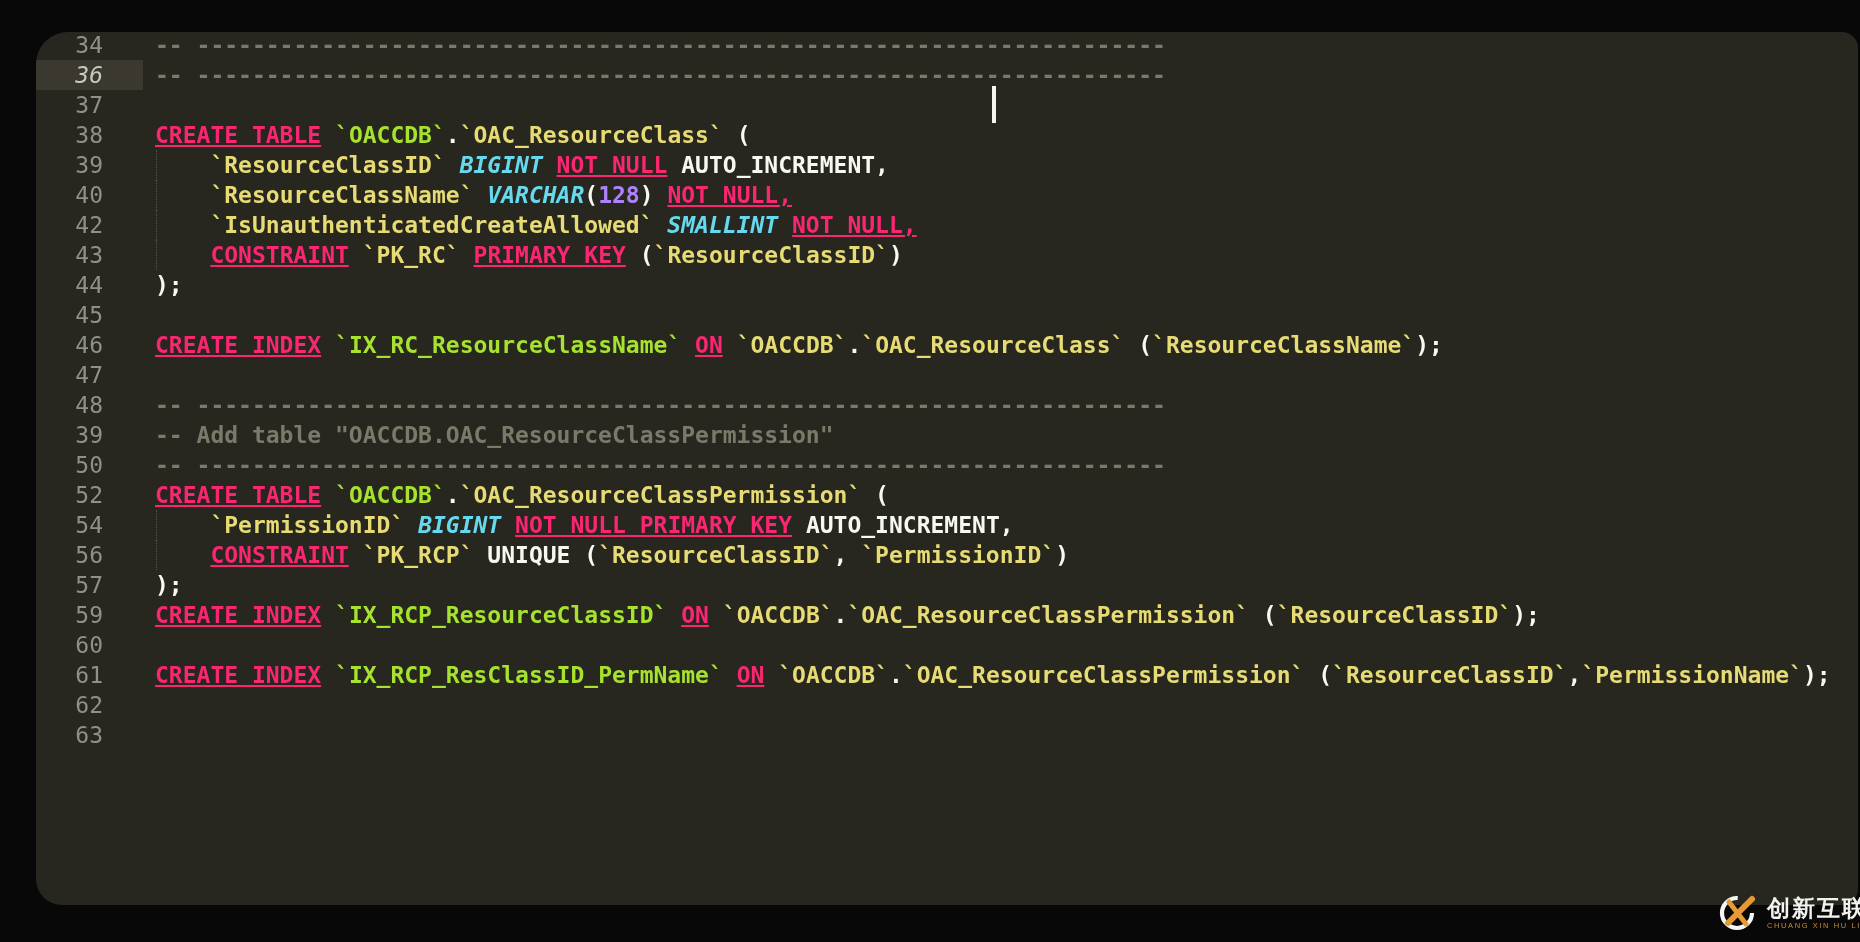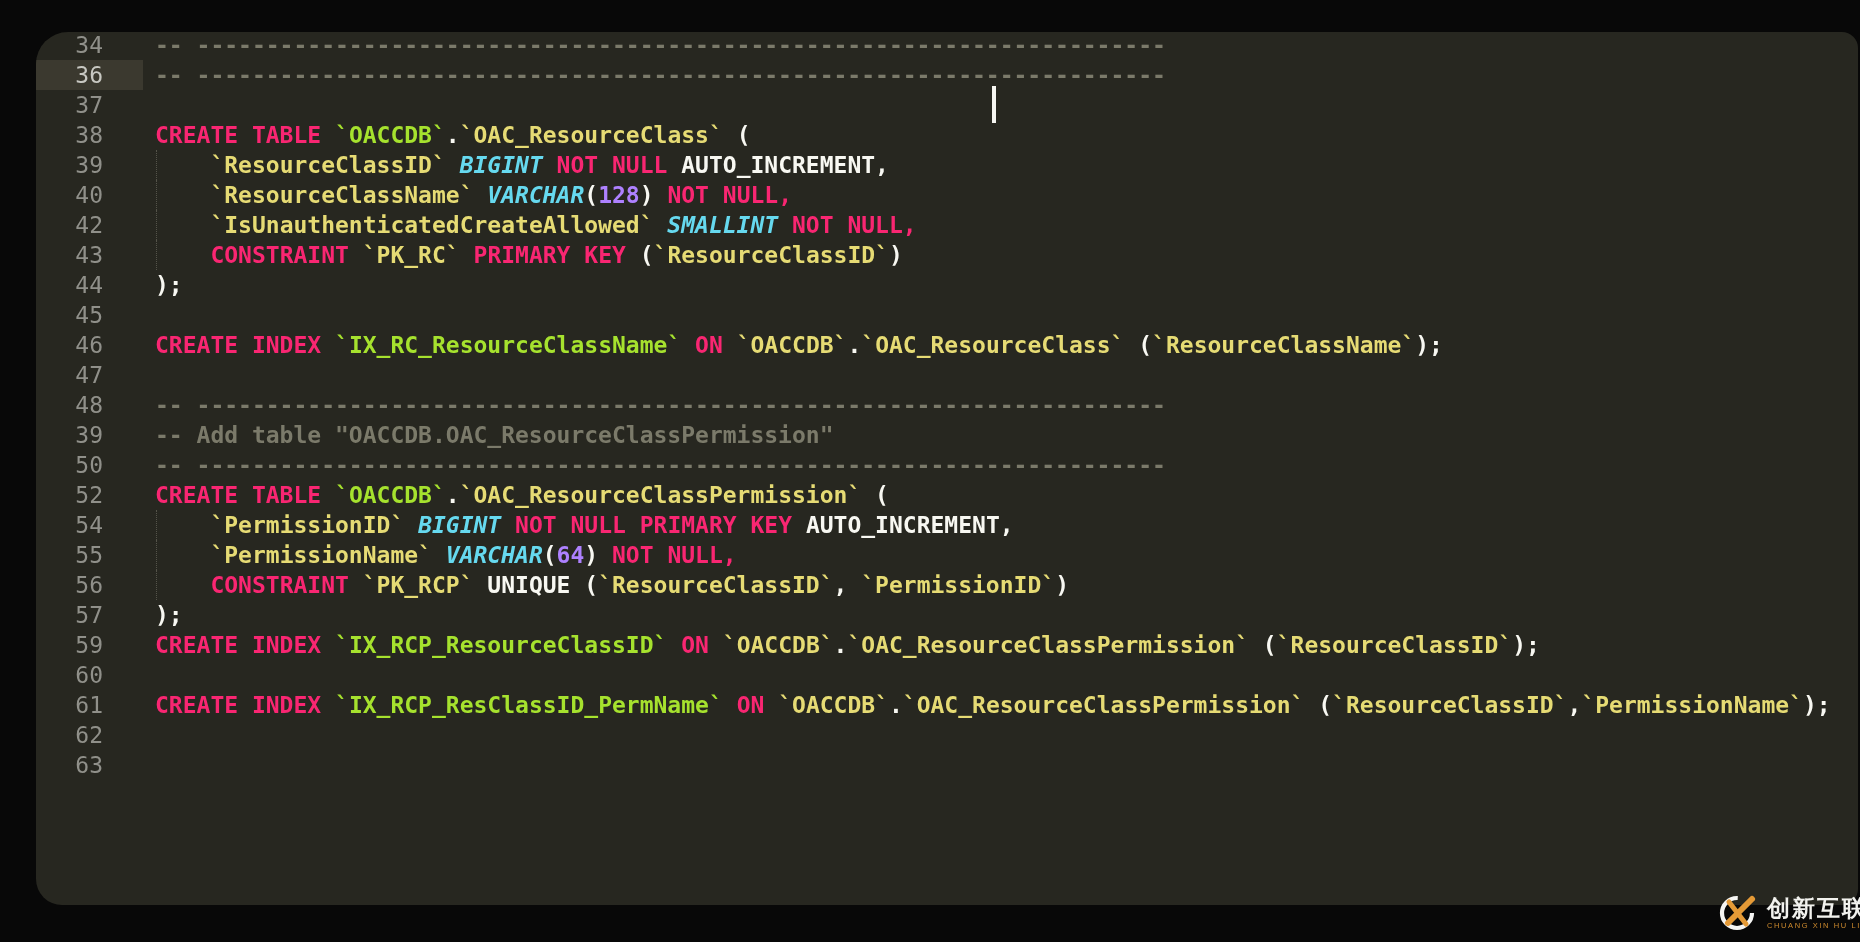--- a/index.html
+++ b/index.html
@@ -32,34 +32,35 @@
     width:107px;
     box-sizing:border-box;
     padding-right:40px;
     text-align:right;
     color:var(--lnum,#90908a);
     font-weight:normal;
   }
   .gutter.hl{
     background:var(--lnhl,#3b392f);
     color:var(--lnumhl,#c8c8c2);
+    font-style:italic;
   }
   .code{
     flex:1;
     position:relative;
     padding-left:12px;
     font-weight:bold;
   }
   .code.guide::before{
     content:"";
     position:absolute;
     left:13px;top:0;bottom:0;
     border-left:1px dotted #55544a;
   }
-  .kw{color:var(--kw,#f92672);}
+  .kw{color:var(--kw,#f92672);text-decoration:underline;}
   .ent{color:var(--ent,#a6e22e);}
   .str{color:var(--str,#e6db74);}
   .typ{color:var(--typ,#66d9ef);font-style:italic;}
   .num{color:var(--num,#ae81ff);}
   .fg{color:var(--fg,#f8f8f2);}
   .com{color:var(--com,#7b7a6a);}
   .caret{
     position:absolute;
     left:956px;top:54px;
     width:4px;height:37px;
@@ -106,21 +107,20 @@
       <div class="row"><div class="gutter">43</div><div class="code guide"><span class="fg">    </span><span class="kw">CONSTRAINT</span><span class="fg"> </span><span class="str">`PK_RC`</span><span class="fg"> </span><span class="kw">PRIMARY KEY</span><span class="fg"> (</span><span class="str">`ResourceClassID`</span><span class="fg">)</span></div></div>
       <div class="row"><div class="gutter">44</div><div class="code"><span class="fg">);</span></div></div>
       <div class="row"><div class="gutter">45</div><div class="code"></div></div>
       <div class="row"><div class="gutter">46</div><div class="code"><span class="kw">CREATE INDEX</span><span class="fg"> </span><span class="ent">`IX_RC_ResourceClassName`</span><span class="fg"> </span><span class="kw">ON</span><span class="fg"> </span><span class="str">`OACCDB`</span><span class="fg">.</span><span class="str">`OAC_ResourceClass`</span><span class="fg"> (</span><span class="str">`ResourceClassName`</span><span class="fg">);</span></div></div>
       <div class="row"><div class="gutter">47</div><div class="code"></div></div>
       <div class="row"><div class="gutter">48</div><div class="code"><span class="com">-- ----------------------------------------------------------------------</span></div></div>
       <div class="row"><div class="gutter">39</div><div class="code"><span class="com">-- Add table "OACCDB.OAC_ResourceClassPermission"</span></div></div>
       <div class="row"><div class="gutter">50</div><div class="code"><span class="com">-- ----------------------------------------------------------------------</span></div></div>
       <div class="row"><div class="gutter">52</div><div class="code"><span class="kw">CREATE TABLE</span><span class="fg"> </span><span class="ent">`OACCDB`</span><span class="fg">.</span><span class="str">`OAC_ResourceClassPermission`</span><span class="fg"> (</span></div></div>
       <div class="row"><div class="gutter">54</div><div class="code guide"><span class="fg">    </span><span class="str">`PermissionID`</span><span class="fg"> </span><span class="typ">BIGINT</span><span class="fg"> </span><span class="kw">NOT NULL PRIMARY KEY</span><span class="fg"> AUTO_INCREMENT,</span></div></div>
-      <div class="row"><div class="gutter">55</div><div class="code guide"><span class="fg">    </span><span class="str">`PermissionName`</span><span class="fg"> </span><span class="typ">VARCHAR</span><span class="fg">(</span><span class="num">64</span><span class="fg">) </span><span class="kw">NOT NULL,</span></div></div>
       <div class="row"><div class="gutter">56</div><div class="code guide"><span class="fg">    </span><span class="kw">CONSTRAINT</span><span class="fg"> </span><span class="str">`PK_RCP`</span><span class="fg"> UNIQUE (</span><span class="str">`ResourceClassID`</span><span class="fg">, </span><span class="str">`PermissionID`</span><span class="fg">)</span></div></div>
       <div class="row"><div class="gutter">57</div><div class="code"><span class="fg">);</span></div></div>
       <div class="row"><div class="gutter">59</div><div class="code"><span class="kw">CREATE INDEX</span><span class="fg"> </span><span class="ent">`IX_RCP_ResourceClassID`</span><span class="fg"> </span><span class="kw">ON</span><span class="fg"> </span><span class="str">`OACCDB`</span><span class="fg">.</span><span class="str">`OAC_ResourceClassPermission`</span><span class="fg"> (</span><span class="str">`ResourceClassID`</span><span class="fg">);</span></div></div>
       <div class="row"><div class="gutter">60</div><div class="code"></div></div>
       <div class="row"><div class="gutter">61</div><div class="code"><span class="kw">CREATE INDEX</span><span class="fg"> </span><span class="ent">`IX_RCP_ResClassID_PermName`</span><span class="fg"> </span><span class="kw">ON</span><span class="fg"> </span><span class="str">`OACCDB`</span><span class="fg">.</span><span class="str">`OAC_ResourceClassPermission`</span><span class="fg"> (</span><span class="str">`ResourceClassID`</span><span class="fg">,</span><span class="str">`PermissionName`</span><span class="fg">);</span></div></div>
       <div class="row"><div class="gutter">62</div><div class="code"></div></div>
       <div class="row"><div class="gutter">63</div><div class="code"></div></div>
     </div>
   <div class="caret"></div>
 </div>

